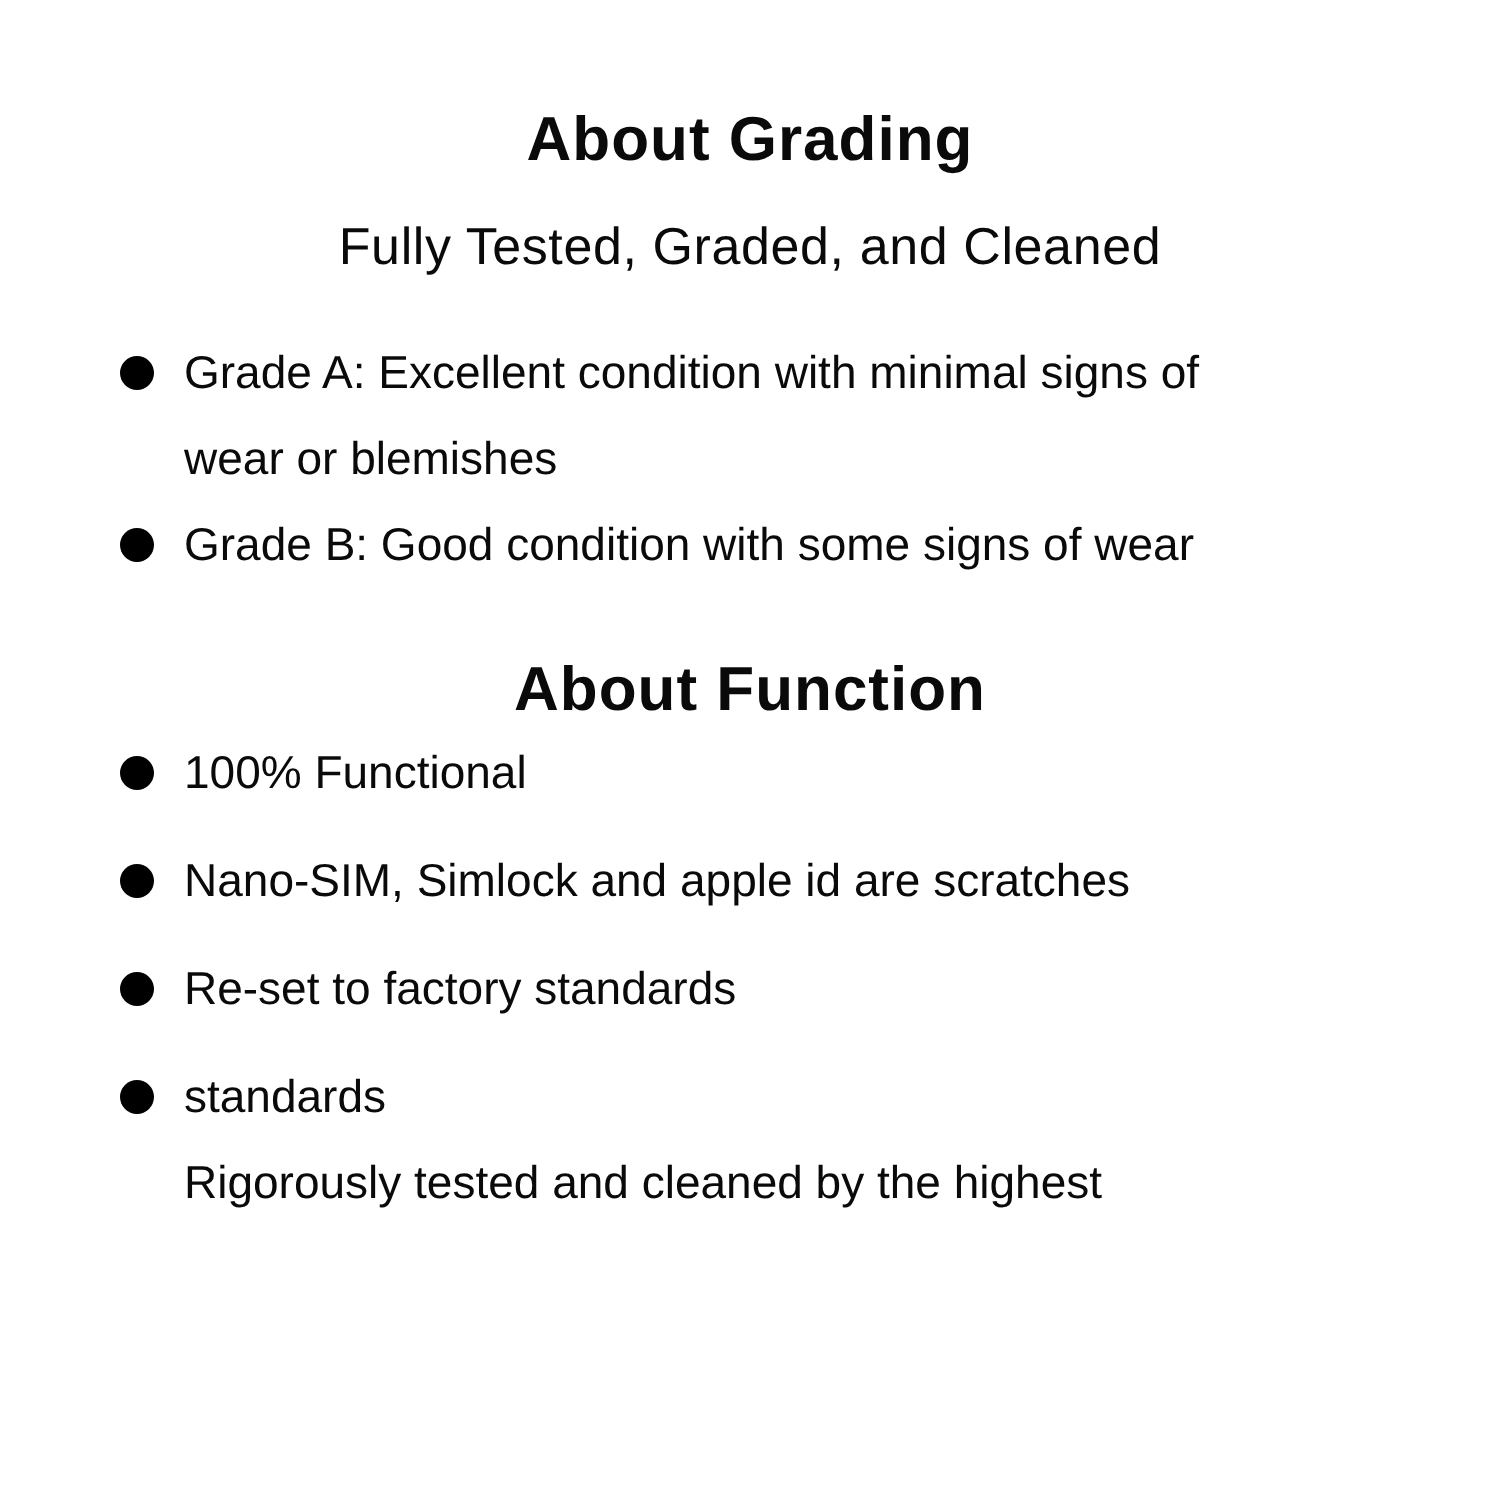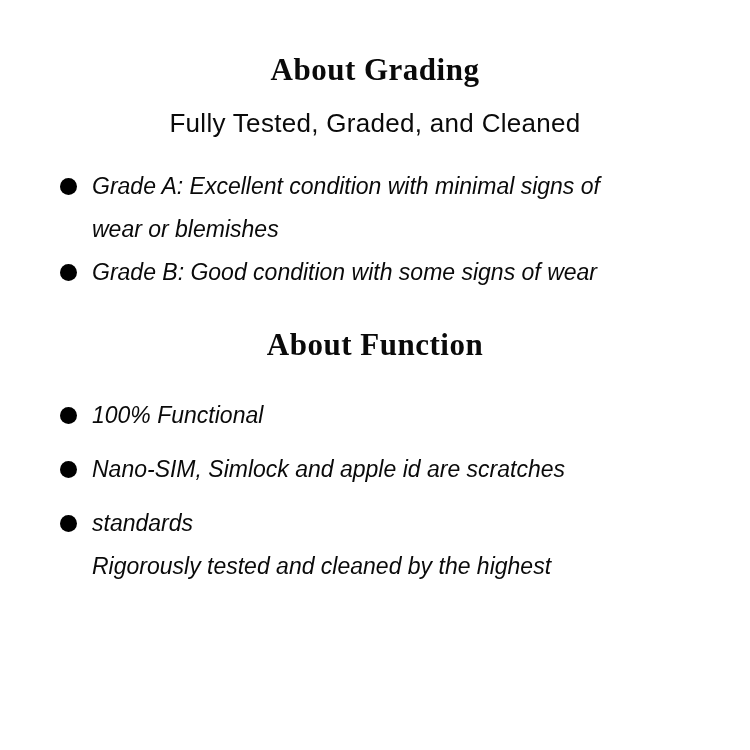--- a/index.html
+++ b/index.html
@@ -10,40 +10,38 @@
     overflow: hidden;
     font-family: "Liberation Sans", sans-serif;
     color: #0a0a0a;
   }
   .section-title {
     font-size: 31px;
     font-weight: bold;
     line-height: 40px;
     text-align: center;
     letter-spacing: 0.5px;
-    font-family: Liberation Serif, serif;
   }
   #grading-title { margin-top: 50px; }
   #function-title { margin-top: 31px; }
   .section-subtitle {
     font-size: 26px;
     font-weight: normal;
     line-height: 34px;
     text-align: center;
     margin-top: 16px;
     letter-spacing: 0.3px;
   }
   ul.bullet-list {
     list-style: none;
     margin: 0 0 0 60px;
     padding: 0;
-    font-style: italic;
   }
   #grading-list { margin-top: 25px; }
-  #function-list { margin-top: 29px; }
+  #function-list { }
   .bullet-list li {
     position: relative;
     padding-left: 32px;
     font-size: 23px;
     line-height: 43px;
   }
   #function-list li { margin-bottom: 11px; }
   #function-list li:last-child { margin-bottom: 0; }
   .dot {
     position: absolute;
@@ -86,19 +84,23 @@
       <li>
         <span class="dot"></span>
         <div class="line">100% Functional</div>
       </li>
       <li>
         <span class="dot"></span>
         <div class="line">Nano-SIM, Simlock and apple id are scratches</div>
       </li>
       <li>
         <span class="dot"></span>
+        <div class="line">Re-set to factory standards</div>
+      </li>
+      <li>
+        <span class="dot"></span>
         <div class="line">standards</div>
         <div class="line">Rigorously tested and cleaned by the highest</div>
       </li>
     </ul>
   </section>
 
 </div>
 
 </body></html>

